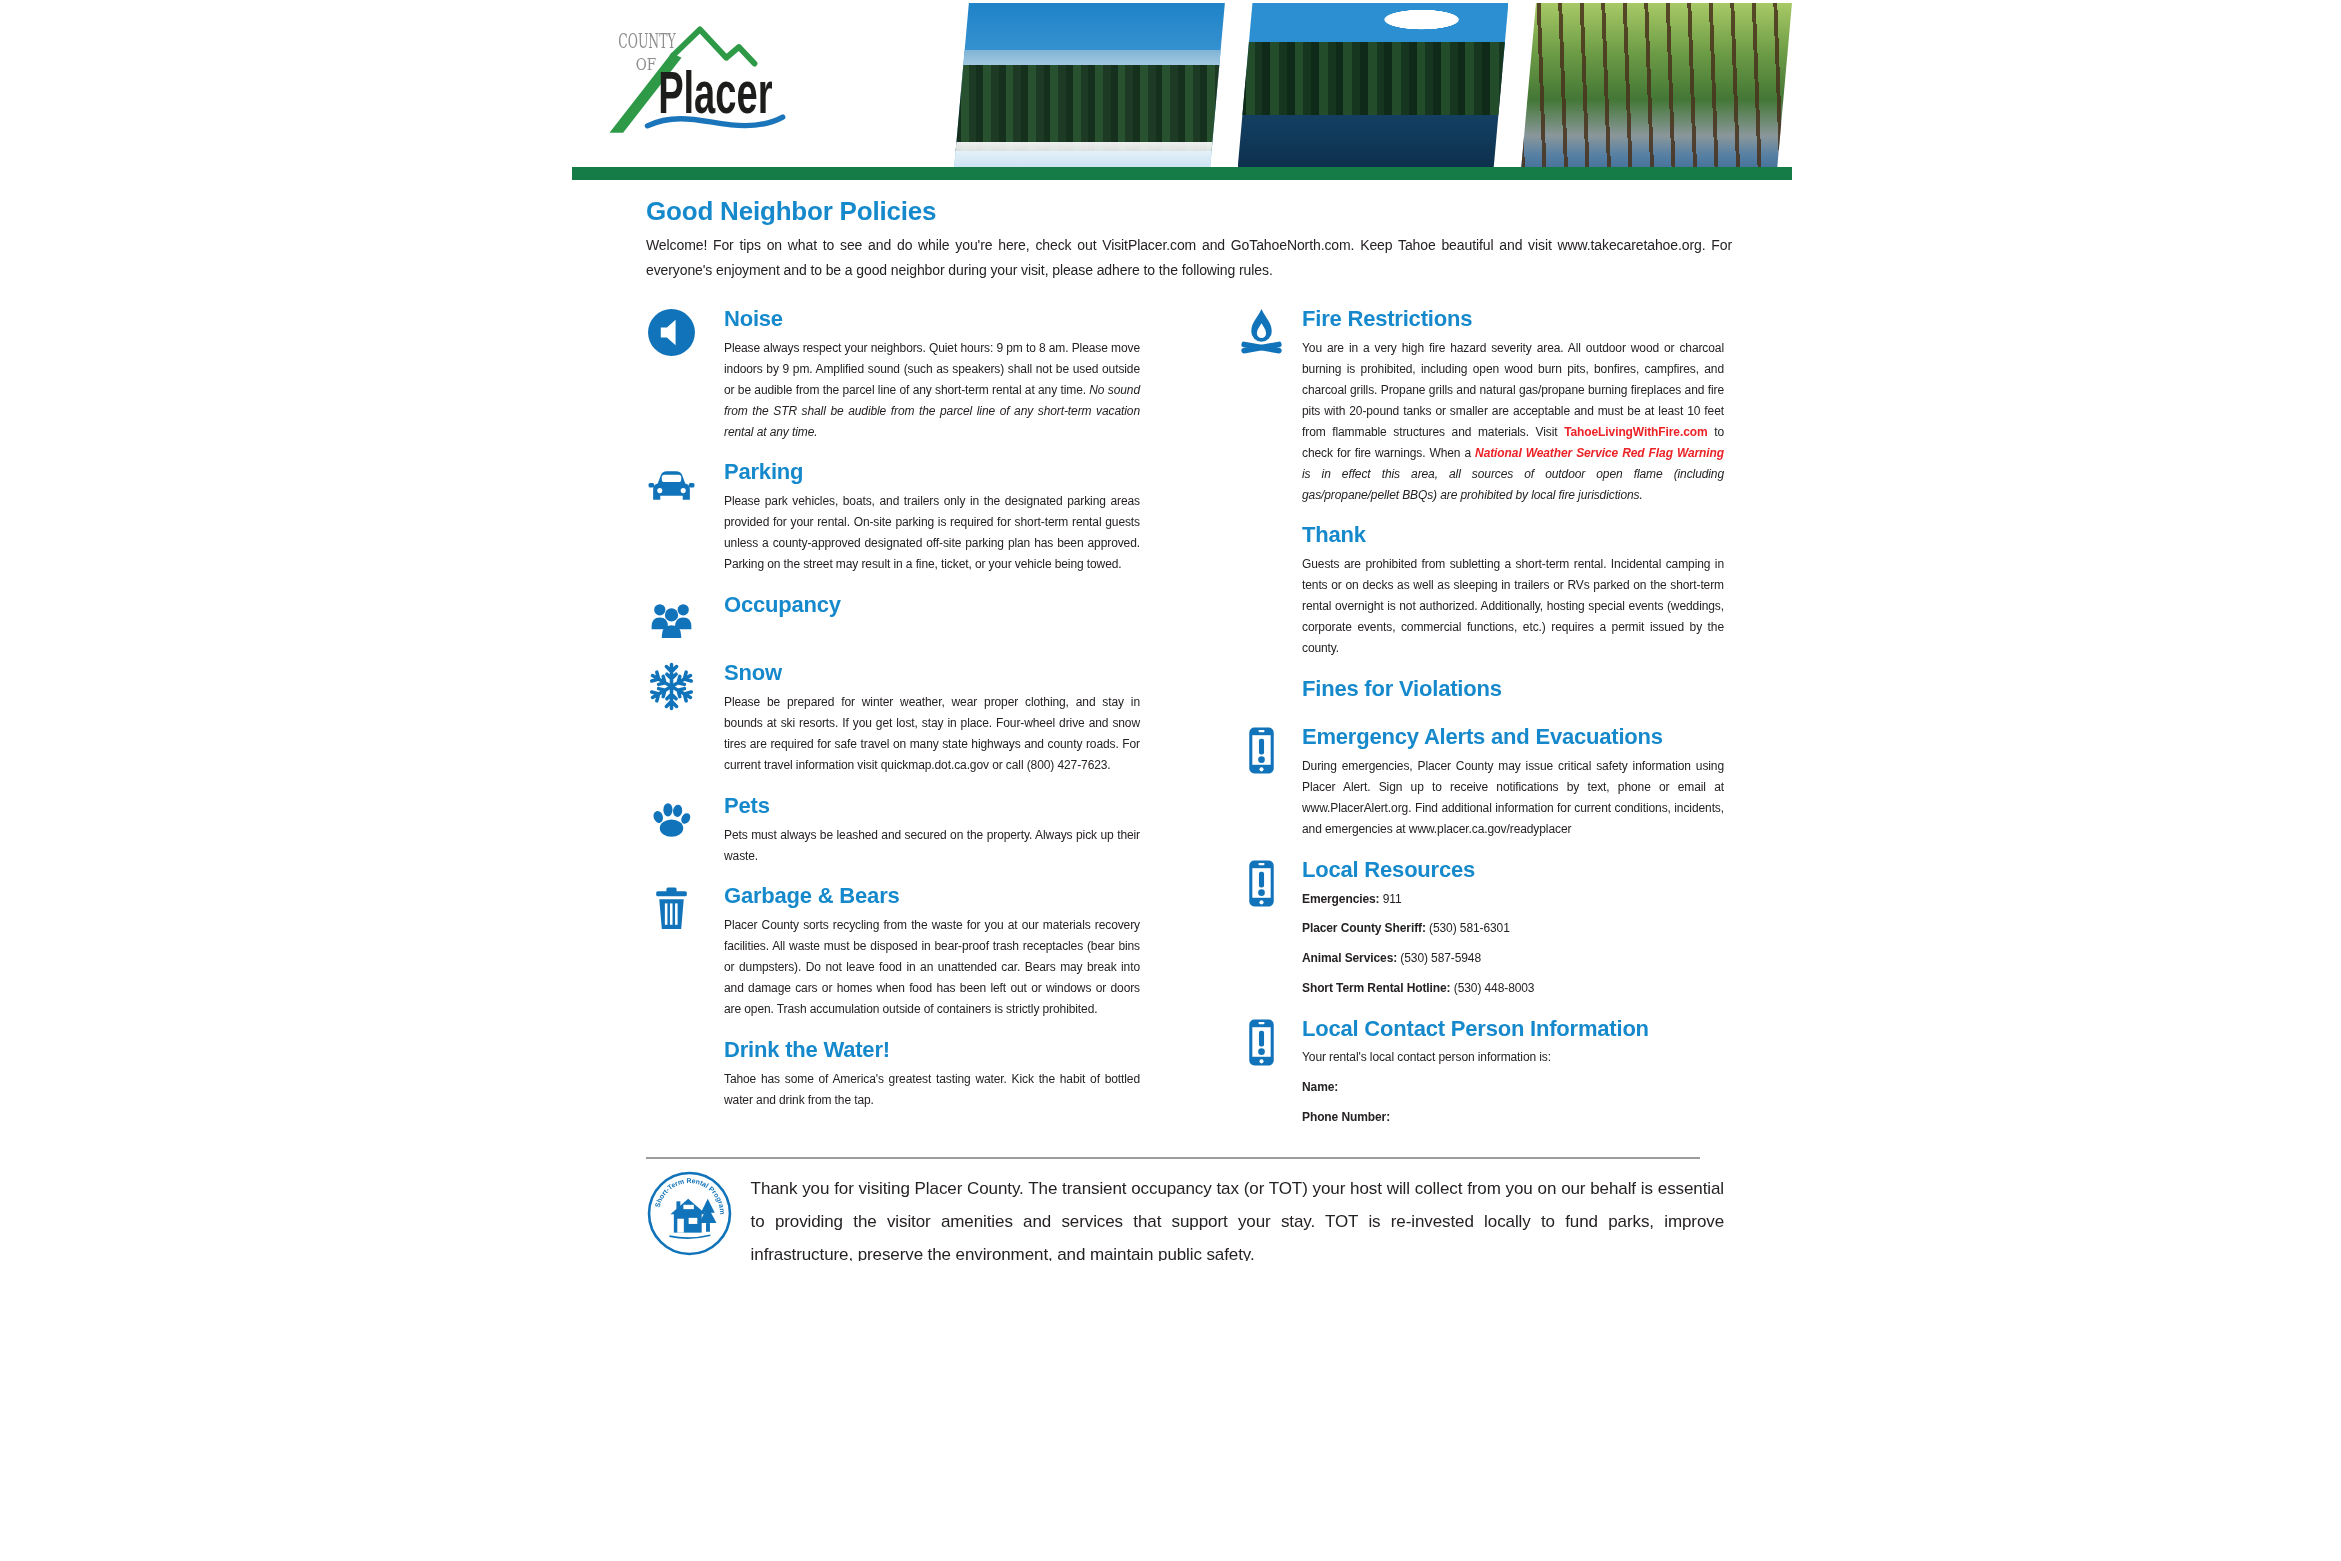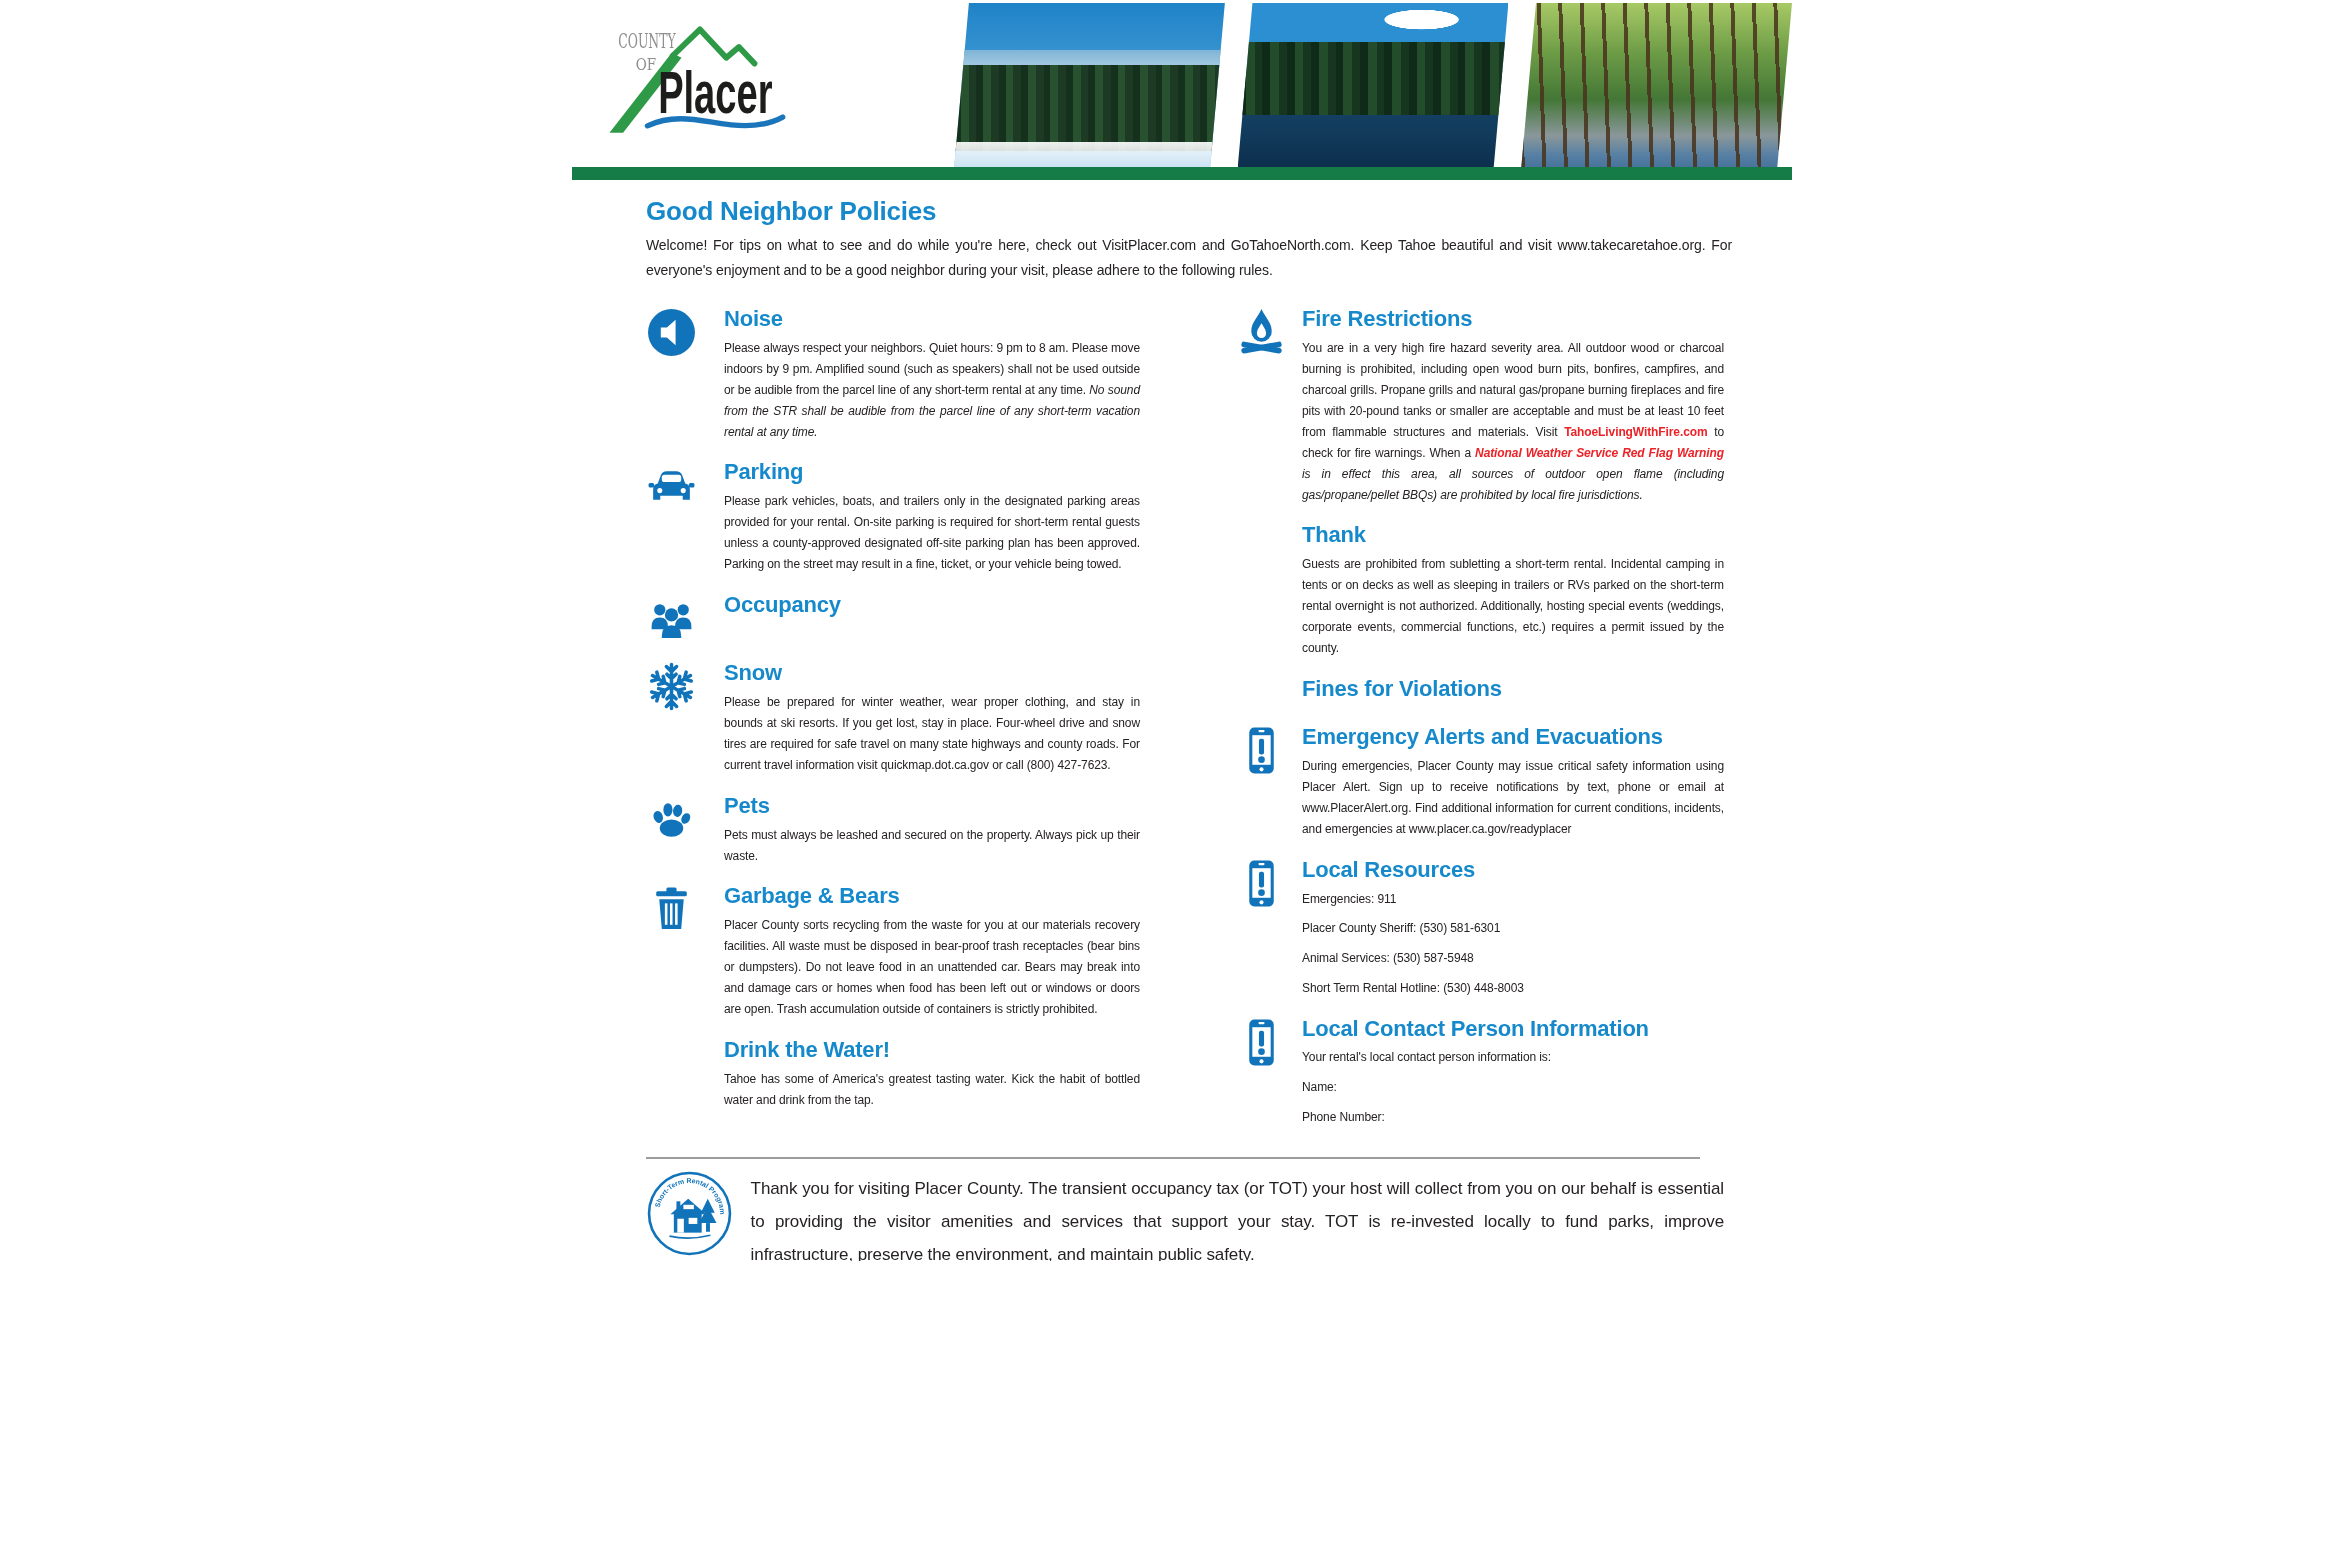--- a/index.html
+++ b/index.html
@@ -48,21 +48,21 @@
   .icon-cell{width:78px;flex:none;padding-top:1px;color:var(--icon);}
   .col.right .icon-cell{width:66px;}
   .icon-cell svg{width:51px;height:51px;display:block;}
   .sec-body{flex:1;min-width:0;}
   .sec-heading{font-size:22px;font-weight:bold;color:var(--accent);letter-spacing:-0.2px;margin:0 0 5.9px;}
   .para{font-size:12px;line-height:21px;text-align:justify;letter-spacing:-0.1px;}
   .para + .para{margin-top:4.9px;}
   .para.plain{text-align:left;}
   .para.plain + .para.plain{margin-top:8.8px;}
   .run.i{font-style:italic;}
-  .run.b{font-weight:normal;margin-top:12px;}
+  .run.b{font-weight:bold;margin-top:12px;}
   .run.rb{font-weight:bold;color:var(--red);}
   .run.rbi{font-weight:bold;font-style:italic;color:var(--red);}
 
   .divider{border:none;border-top:2px solid #9a9c9e;width:1054px;margin:12.7px 0 0;}
   .footer-row{display:flex;margin-top:10.7px;}
   .seal{width:88px;flex:none;color:var(--icon);}
   .seal svg{width:87px;height:87px;display:block;}
   .thanks{margin:2px 0 0 16.6px;width:995px;font-size:17px;line-height:33px;text-align:justify;letter-spacing:-0.1px;}
   .agency{margin-top:13.7px;}
   .agency-name{font-size:19.5px;font-weight:bold;letter-spacing:-0.1px;}

